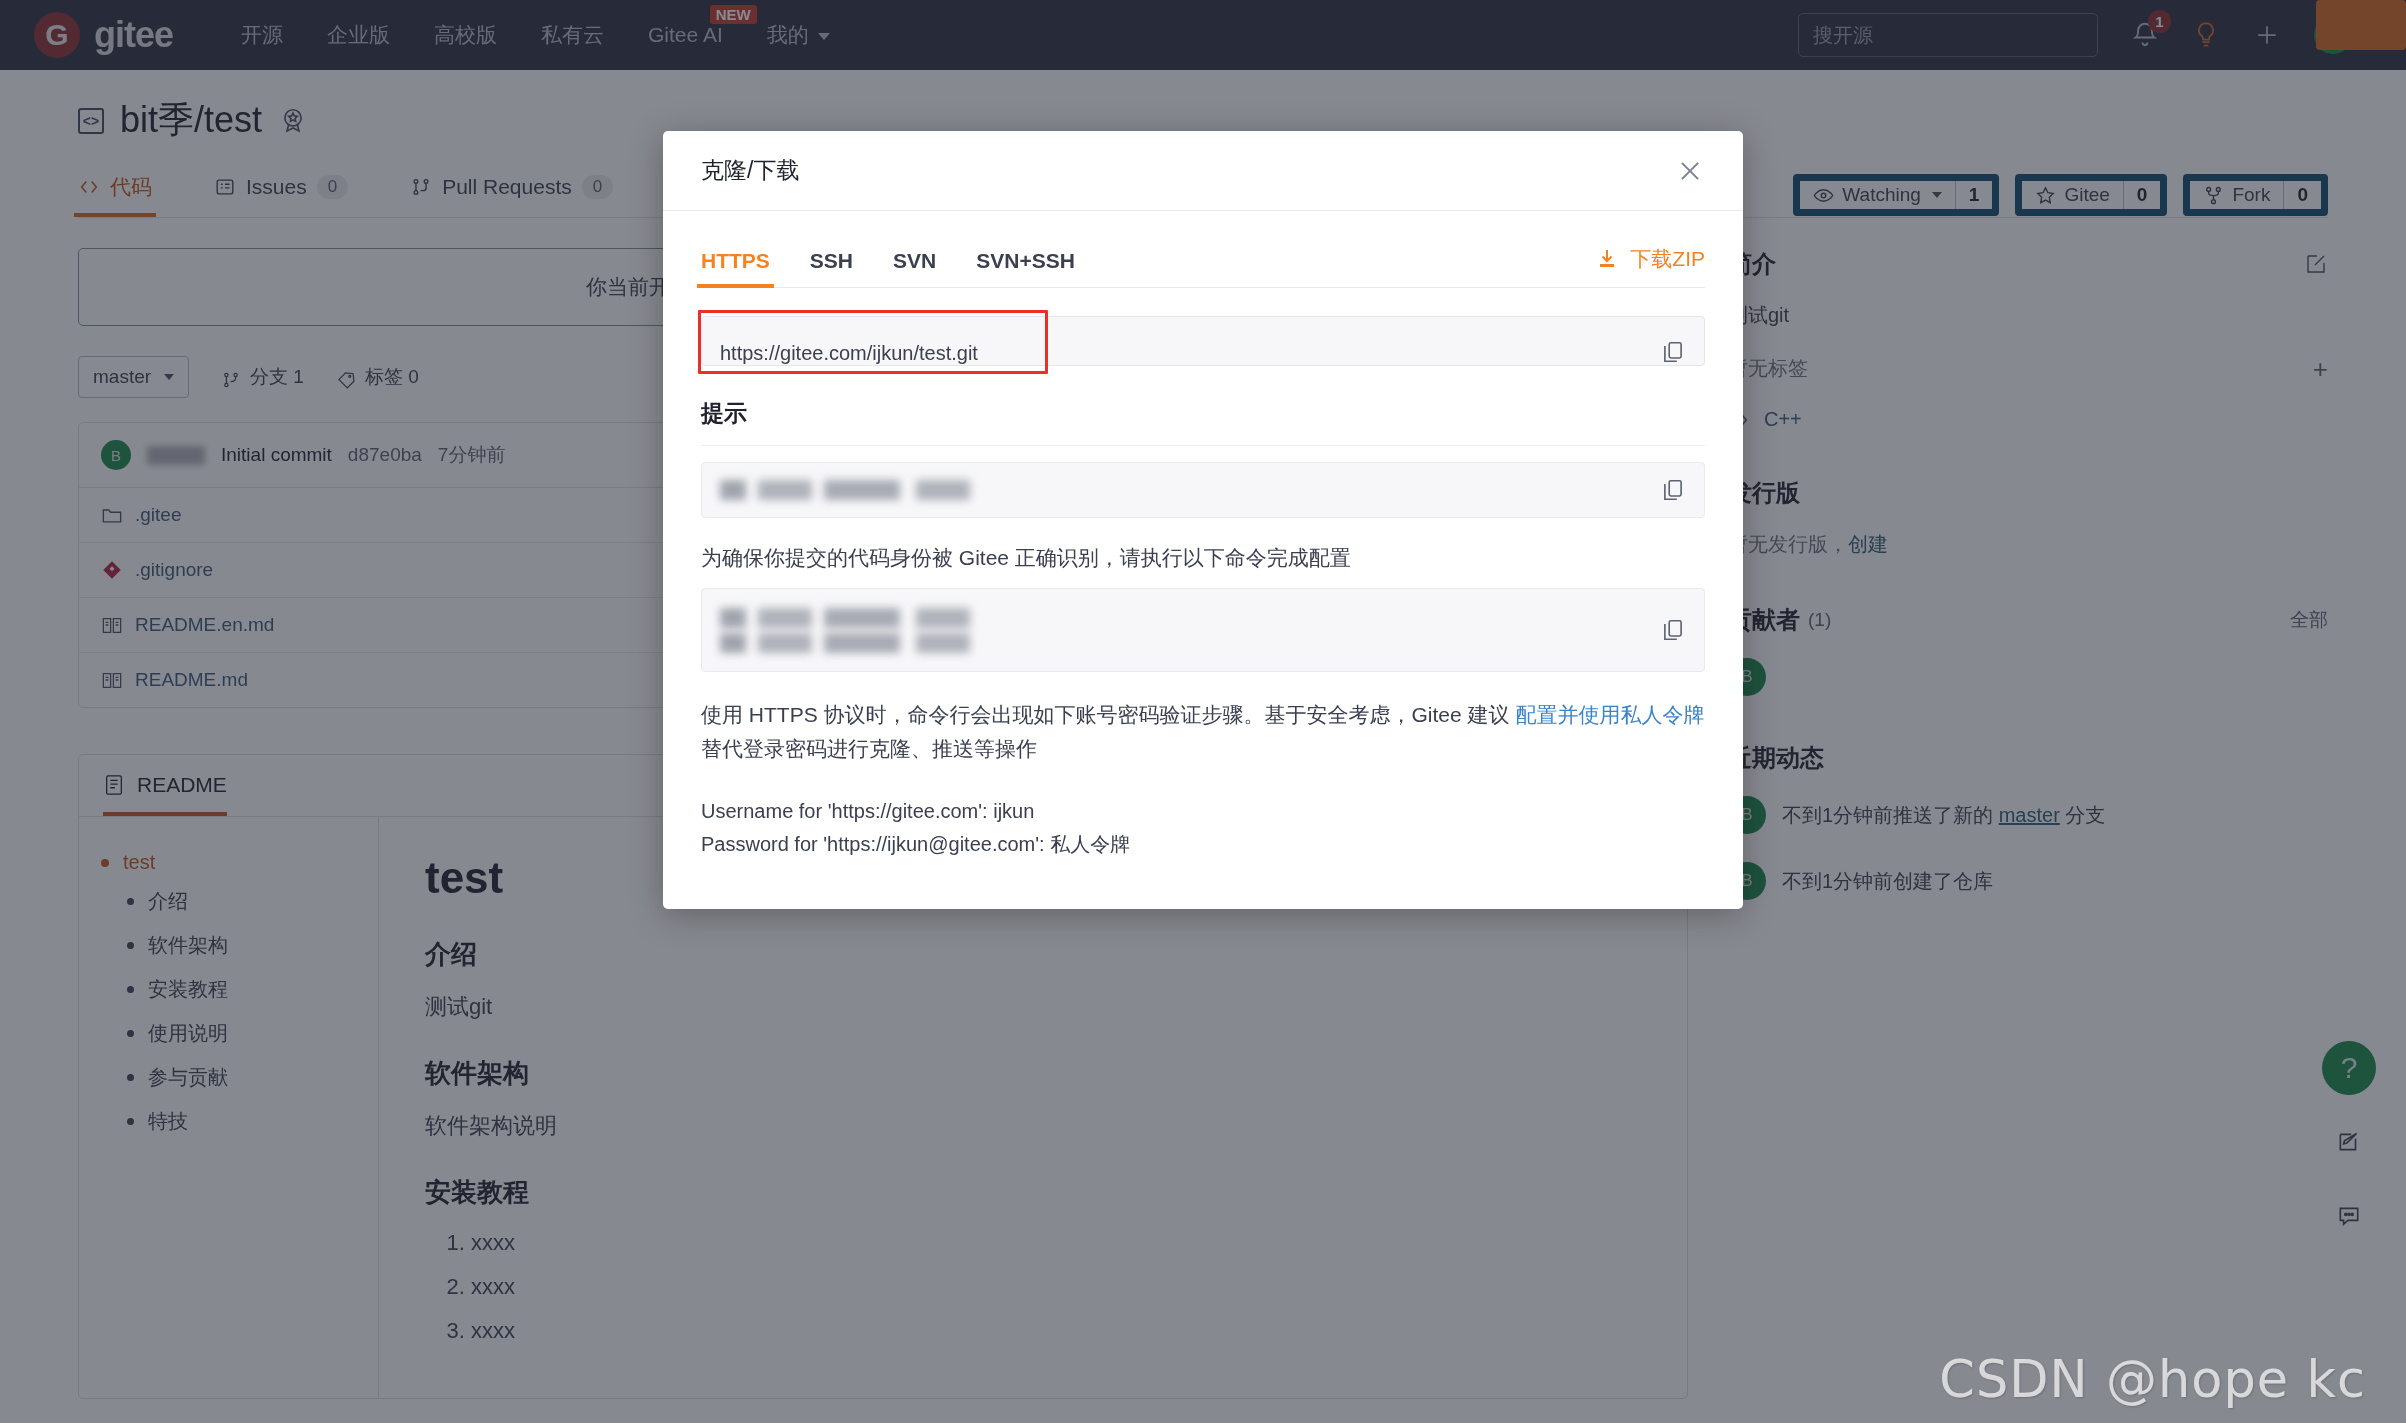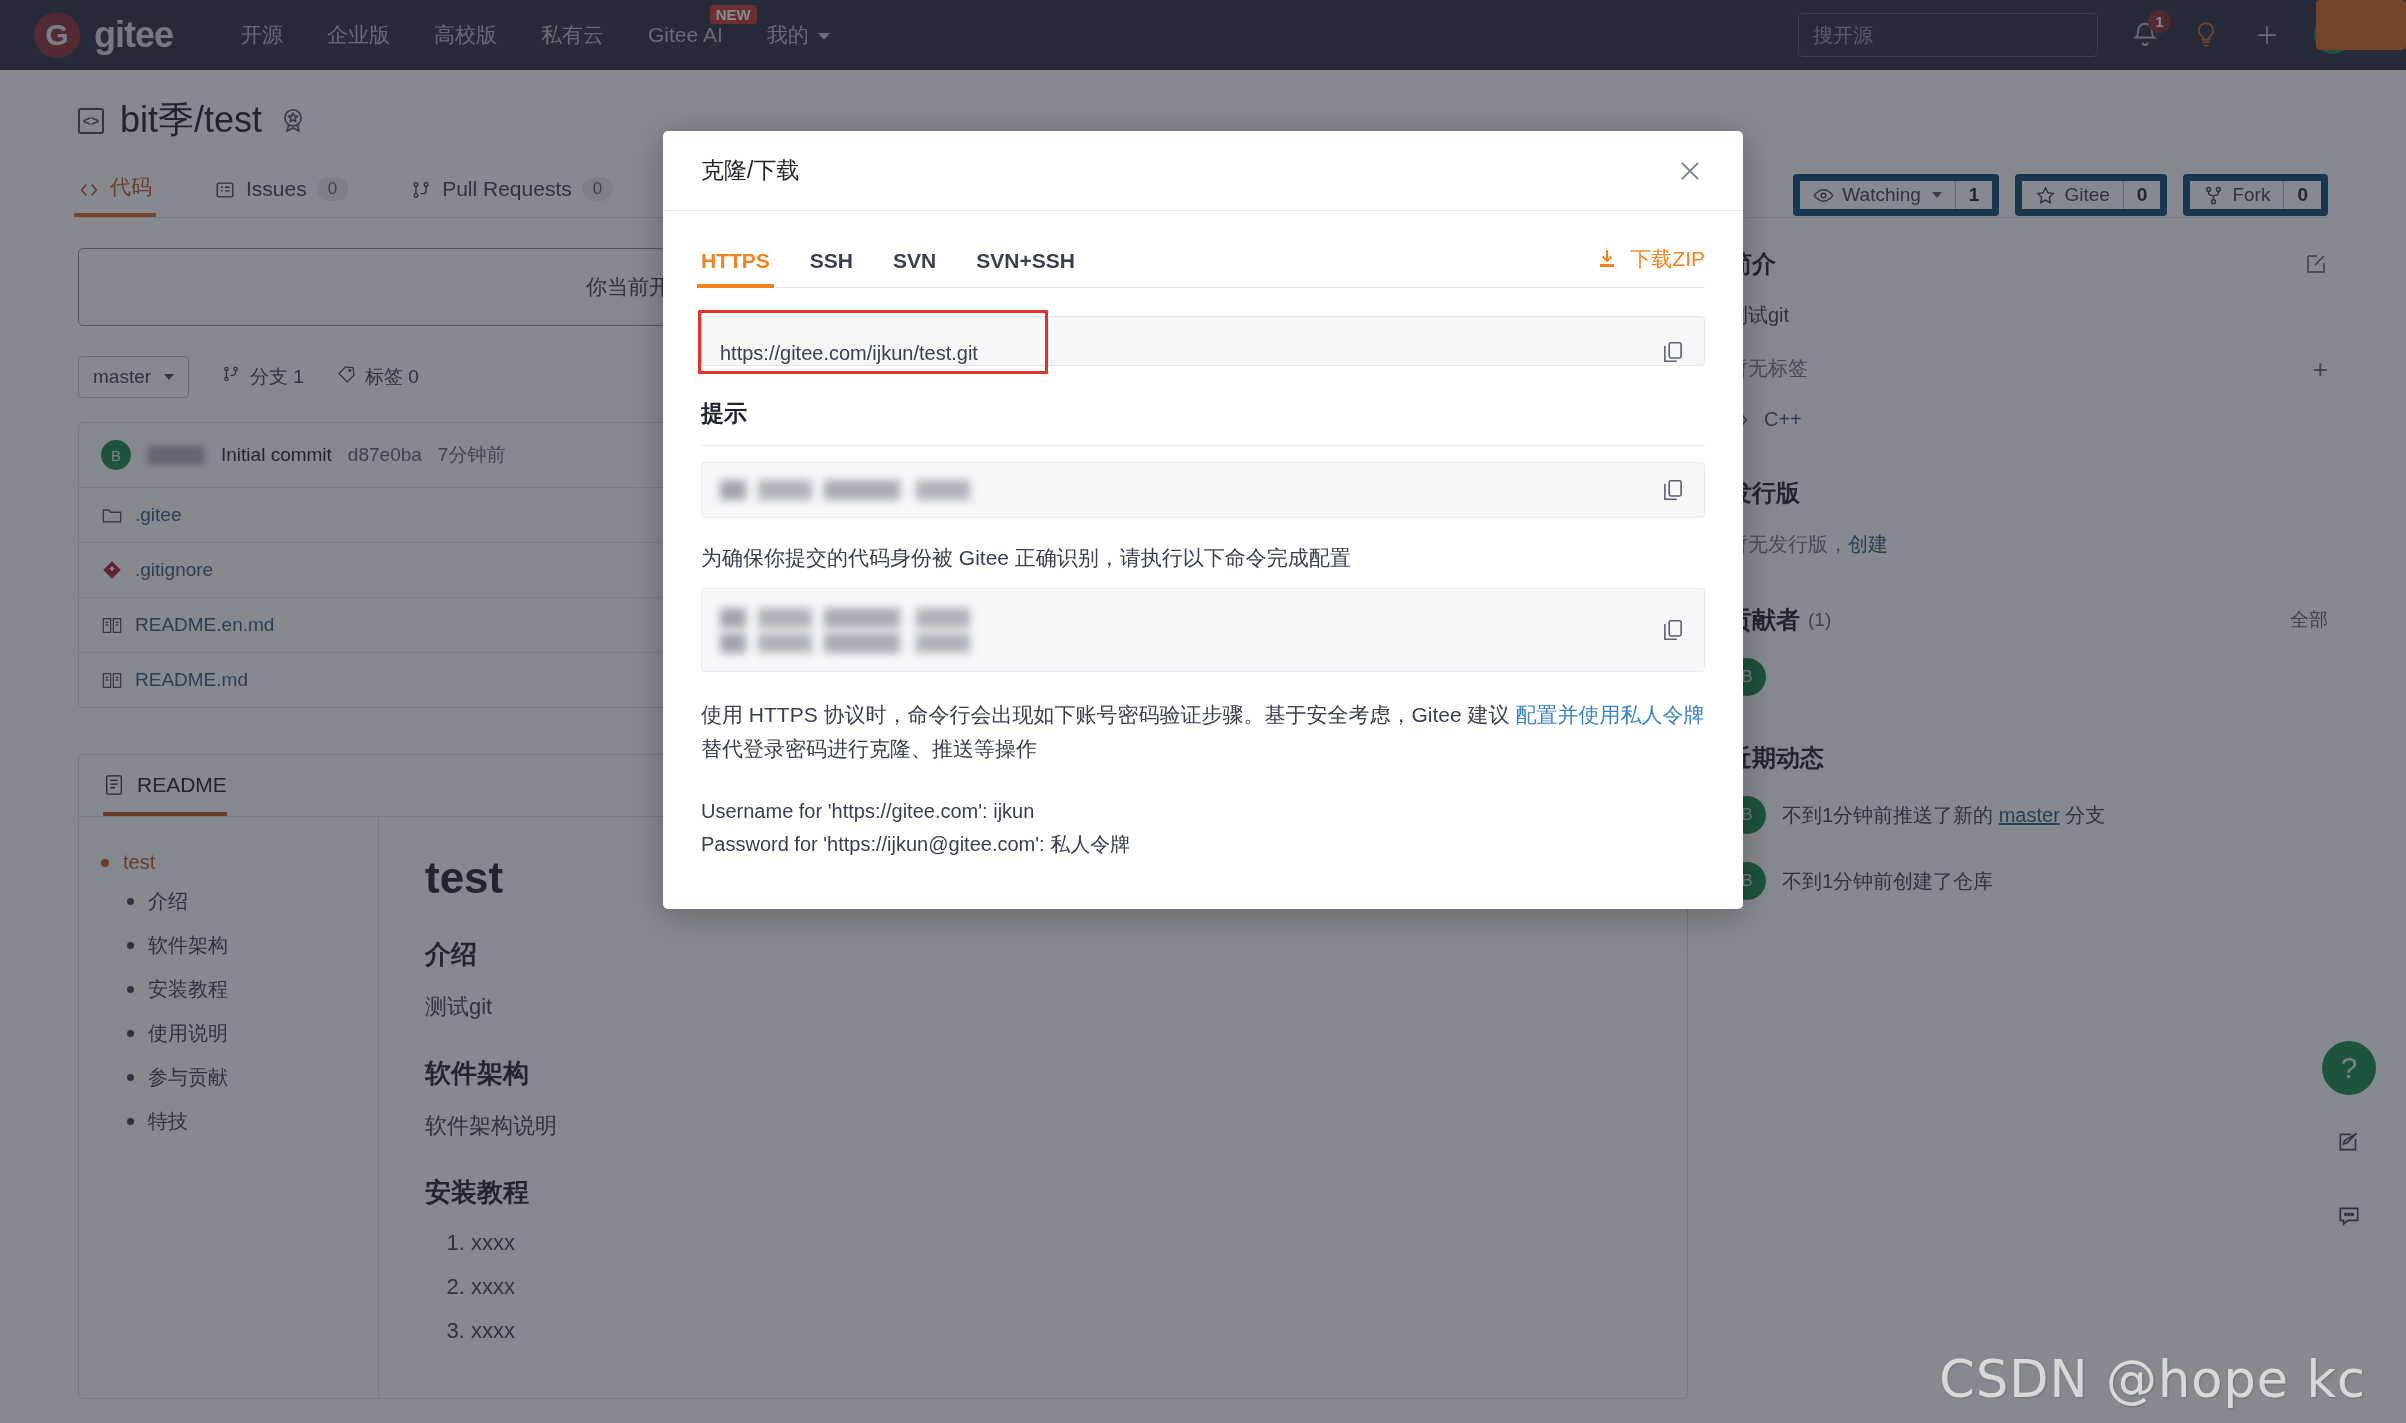--- a/index.html
+++ b/index.html
@@ -78,21 +78,21 @@
   .repo-name { font-size: 36px; font-weight: normal; color: #20232e; }
   .badge-ico { width: 30px; height: 30px; color: #4a4f61; }
 
   .repo-actions { position: absolute; right: 78px; top: 104px; display: flex; gap: 16px; }
   .act-group { display: flex; align-items: stretch; border: 7px solid #0c4a6e; border-radius: 4px; height: 42px; overflow: hidden; }
   .act-main { display:flex; align-items:center; gap: 8px; padding: 0 13px; color:#3b4050; font-size: 19px; background: rgba(255,255,255,0.22); }
   .act-count { display:flex; align-items:center; padding: 0 13px; color:#20232e; font-size:19px; font-weight:bold; border-left: 1px solid #b8bbc6; background: rgba(255,255,255,0.12); }
   .mini-caret { border-left: 5px solid transparent; border-right: 5px solid transparent; border-top: 6px solid #4a4f61; margin-left: 3px; }
 
   .tabs { display: flex; gap: 62px; margin-top: 28px; position: relative; }
-  .tab { display:flex; align-items:flex-end; gap:10px; font-size: 21px; color: #3b4050; padding-bottom: 16px; position: relative; }
+  .tab { display:flex; align-items:center; gap:10px; font-size: 21px; color: #3b4050; padding-bottom: 16px; position: relative; }
   .tab.active { color: #c0551f; }
   .tab.active::after {
     content:""; position:absolute; left:-4px; right:-4px; bottom:0; height: 4px; background:#d4691e;
   }
   .tab-count {
     background: rgba(0,0,0,0.08); color:#5a5f6e; border-radius: 12px;
     font-size: 17px; padding: 2px 11px;
   }
   .tabs-rule { height:1px; background: rgba(0,0,0,0.12); margin: 0 78px; }
 
@@ -107,21 +107,21 @@
     color:#3b4050; font-size: 21px; background: rgba(255,255,255,0.10);
   }
   .license-bar b { font-weight: bold; color: #20232e; }
 
   .branch-row { display:flex; align-items:center; gap: 32px; margin-top: 30px; }
   .branch-sel {
     border:1px solid #b8bbc6; border-radius:4px; height: 42px; padding: 0 14px;
     display:flex; align-items:center; gap:10px; font-size: 19px; color:#3b4050;
     background: rgba(255,255,255,0.18);
   }
-  .meta-item { display:flex; align-items:flex-start; gap: 9px; font-size: 19px; color: #3b4050; }
+  .meta-item { display:flex; align-items:flex-end; gap: 9px; font-size: 19px; color: #3b4050; }
 
   .commit-box { margin-top: 24px; border: 1px solid rgba(0,0,0,0.13); border-radius: 5px; overflow: hidden; }
   .commit-row { display:flex; align-items:center; gap:16px; padding: 17px 22px; border-bottom: 1px solid rgba(0,0,0,0.11); }
   .av-sm { width: 30px; height: 30px; border-radius: 50%; background:#17874a; color:#dfe6e0; font-size:15px; display:flex; align-items:center; justify-content:center; }
   .blurred-name { width: 58px; height: 19px; background: rgba(80,86,102,0.45); border-radius: 2px; filter: blur(3px); }
   .commit-msg { color:#20232e; font-size: 19px; }
   .commit-sha, .commit-time { color:#5d6272; font-size: 19px; }
   .file-row { display:flex; align-items:center; padding: 16px 22px; border-bottom: 1px solid rgba(0,0,0,0.09); font-size: 19px; }
   .file-row:last-child { border-bottom: none; }
   .file-name { color:#3a5a77; display:flex; align-items:center; gap: 12px; }

